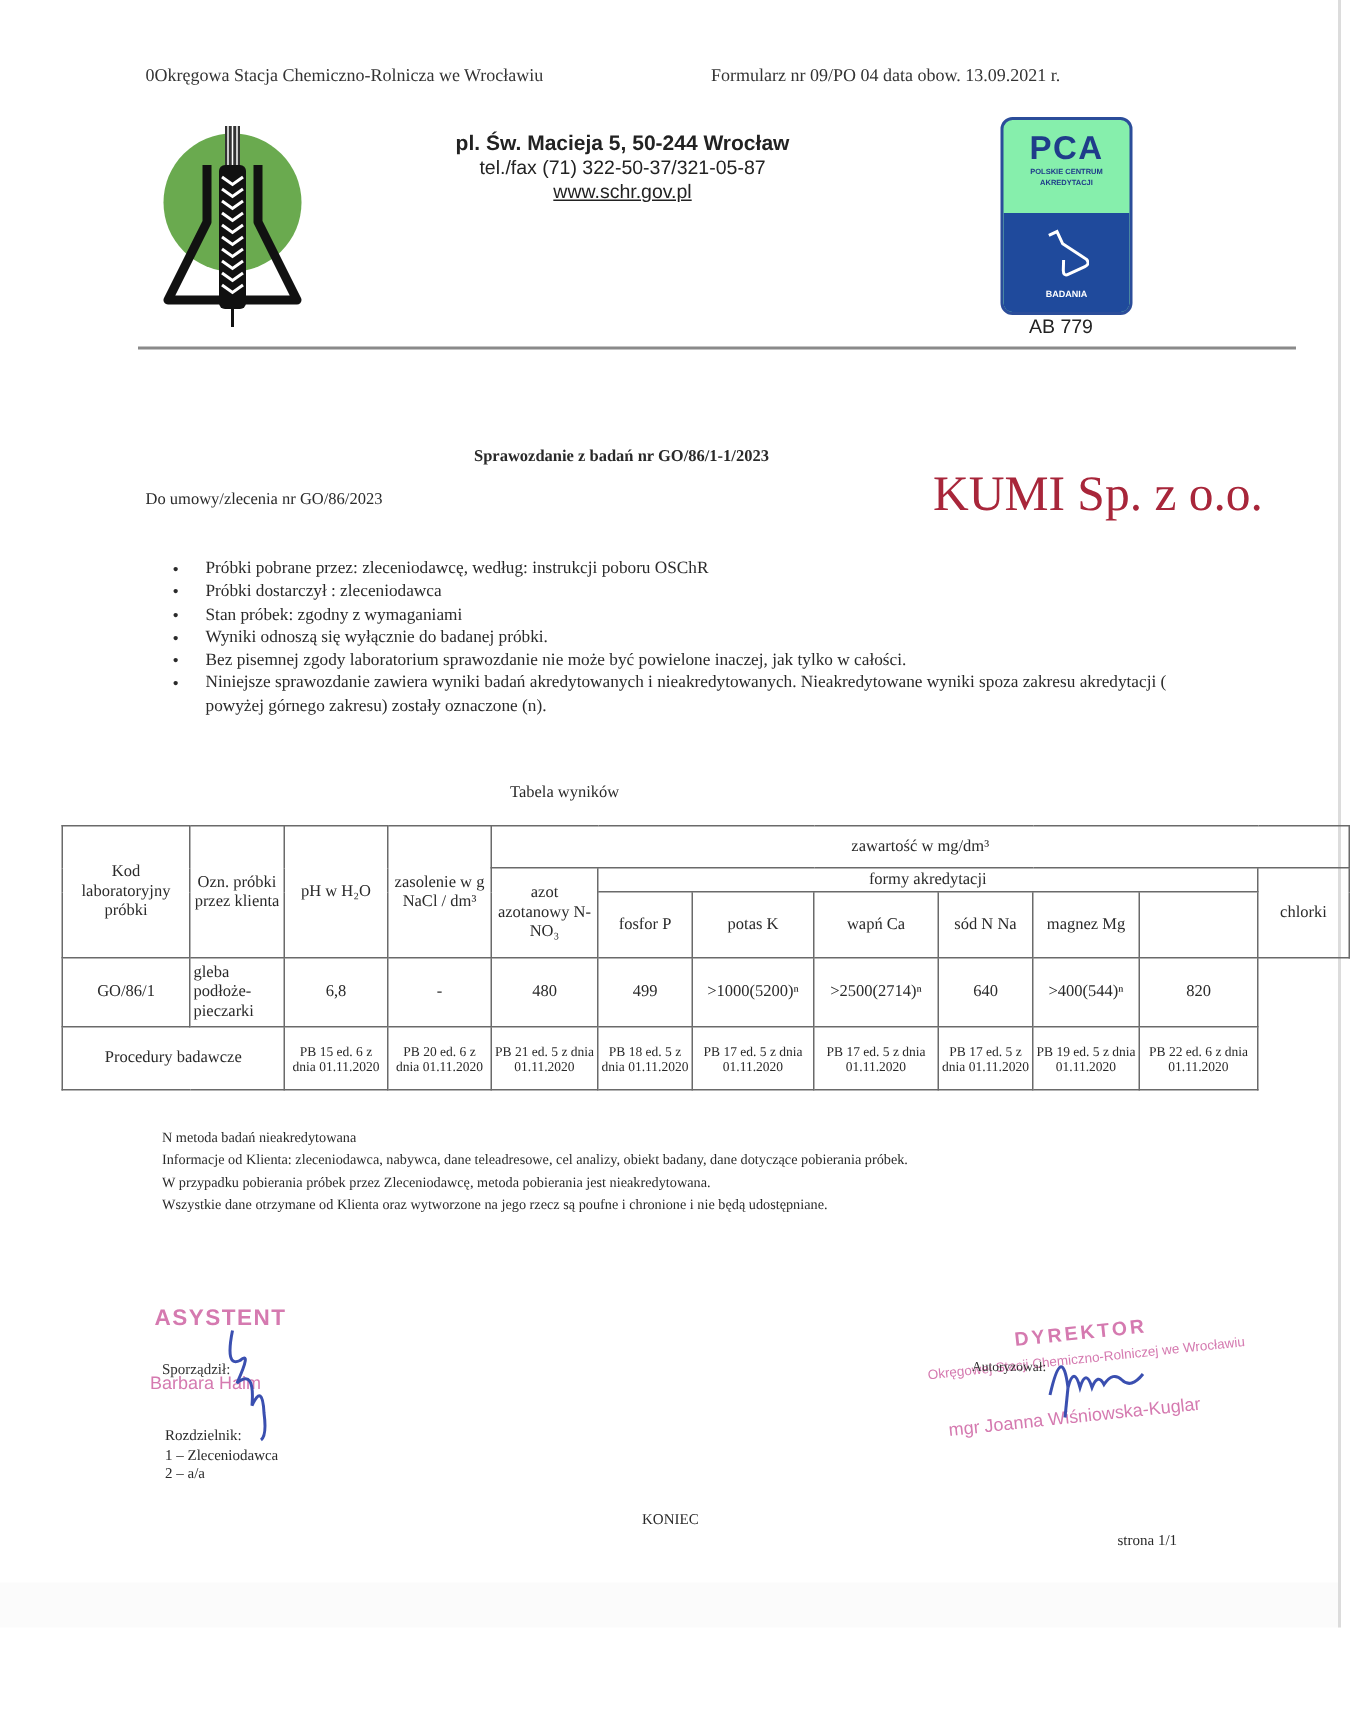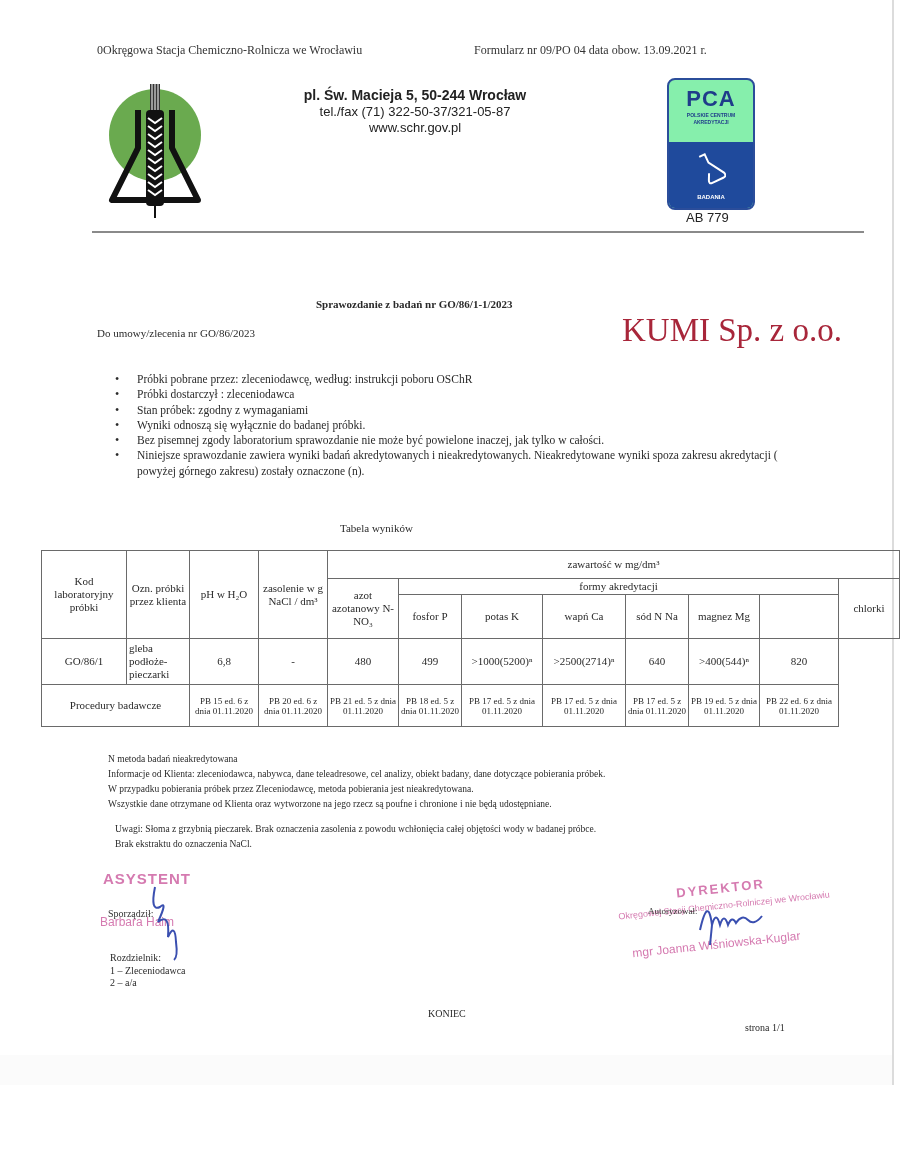--- a/index.html
+++ b/index.html
@@ -11,21 +11,21 @@
   .top-line { position: absolute; top: 43px; font-size: 12px; color: #333; }
   .top-left { left: 97px; }
   .top-right { left: 474px; }
 
   .logo { position: absolute; left: 100px; top: 80px; width: 110px; height: 140px; }
   .org { position: absolute; left: 200px; top: 86px; width: 430px; text-align: center; font-family: "Liberation Sans", sans-serif; color: #222; }
   .org .name { font-size: 17px; font-weight: bold; letter-spacing: 0.2px; }
   .org .city { font-size: 14px; font-weight: bold; margin-top: 2px; }
   .org .addr { font-size: 14px; font-weight: bold; margin-top: 1px; }
   .org .tel { font-size: 13px; margin-top: 1px; }
-  .org .www { font-size: 13px; margin-top: 1px; }
+  .org .www { font-size: 13px; text-decoration: underline; margin-top: 1px; }
 
   .pca { position: absolute; left: 667px; top: 78px; width: 84px; height: 128px; border: 2px solid #2b4d9a; border-radius: 8px; background: #86efac; overflow: hidden; }
   .pca .pca-top { height: 62px; text-align: center; }
   .pca .pca-logo { font-family: "Liberation Sans", sans-serif; font-weight: bold; font-size: 22px; color: #1f3c8a; padding-top: 6px; letter-spacing: 1px; }
   .pca .pca-sub { font-family: "Liberation Sans", sans-serif; font-size: 5px; color: #1f3c8a; font-weight: bold; line-height: 7px; }
   .pca .pca-bottom { position: absolute; left: 0; top: 62px; width: 84px; height: 66px; background: #1f4a9c; text-align: center; }
   .pca .pca-lab { font-family: "Liberation Sans", sans-serif; font-size: 6px; font-weight: bold; color: #fff; position: absolute; bottom: 8px; width: 100%; }
   .ab { position: absolute; left: 686px; top: 210px; font-family: "Liberation Sans", sans-serif; font-size: 13px; color: #222; }
 
   .hr { position: absolute; left: 92px; top: 231px; width: 772px; height: 2px; background: #8a8a8a; }
@@ -181,24 +181,20 @@
   </tbody>
     </table>
 
   <div class="notes">
     <div>N metoda badań nieakredytowana</div>
     <div>Informacje od Klienta: zleceniodawca, nabywca, dane teleadresowe, cel analizy, obiekt badany, dane dotyczące pobierania próbek.</div>
     <div>W przypadku pobierania próbek przez Zleceniodawcę, metoda pobierania jest nieakredytowana.</div>
     <div>Wszystkie dane otrzymane od Klienta oraz wytworzone na jego rzecz są poufne i chronione i nie będą udostępniane.</div>
   </div>
 
-  <div class="remarks">
-    <div>Uwagi: Słoma z grzybnią pieczarek. Brak oznaczenia zasolenia z powodu wchłonięcia całej objętości wody w badanej próbce.</div>
-    <div>Brak ekstraktu do oznaczenia NaCl.</div>
-  </div>
 
   <div class="stamp-left">ASYSTENT</div>
   <div class="stamp-left2">Sporządził:</div>
   <div class="stamp-left3">Barbara Haim</div>
   <svg class="sig" style="left:140px;top:882px" width="50" height="80" viewBox="0 0 50 80">
     <path d="M15 5 Q10 30 20 25 Q28 18 18 40 Q30 30 28 55 Q35 40 36 60 Q38 75 34 78" fill="none" stroke="#3a4fb0" stroke-width="2"></path>
   </svg>
 
   <div class="dist">
     <div>Rozdzielnik:</div>

